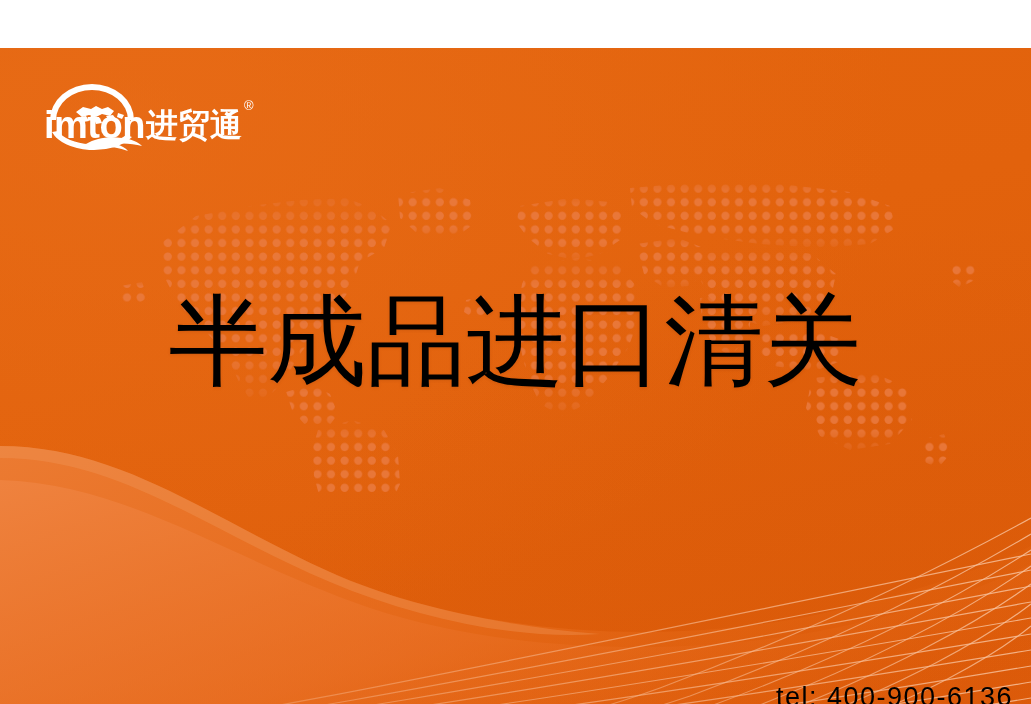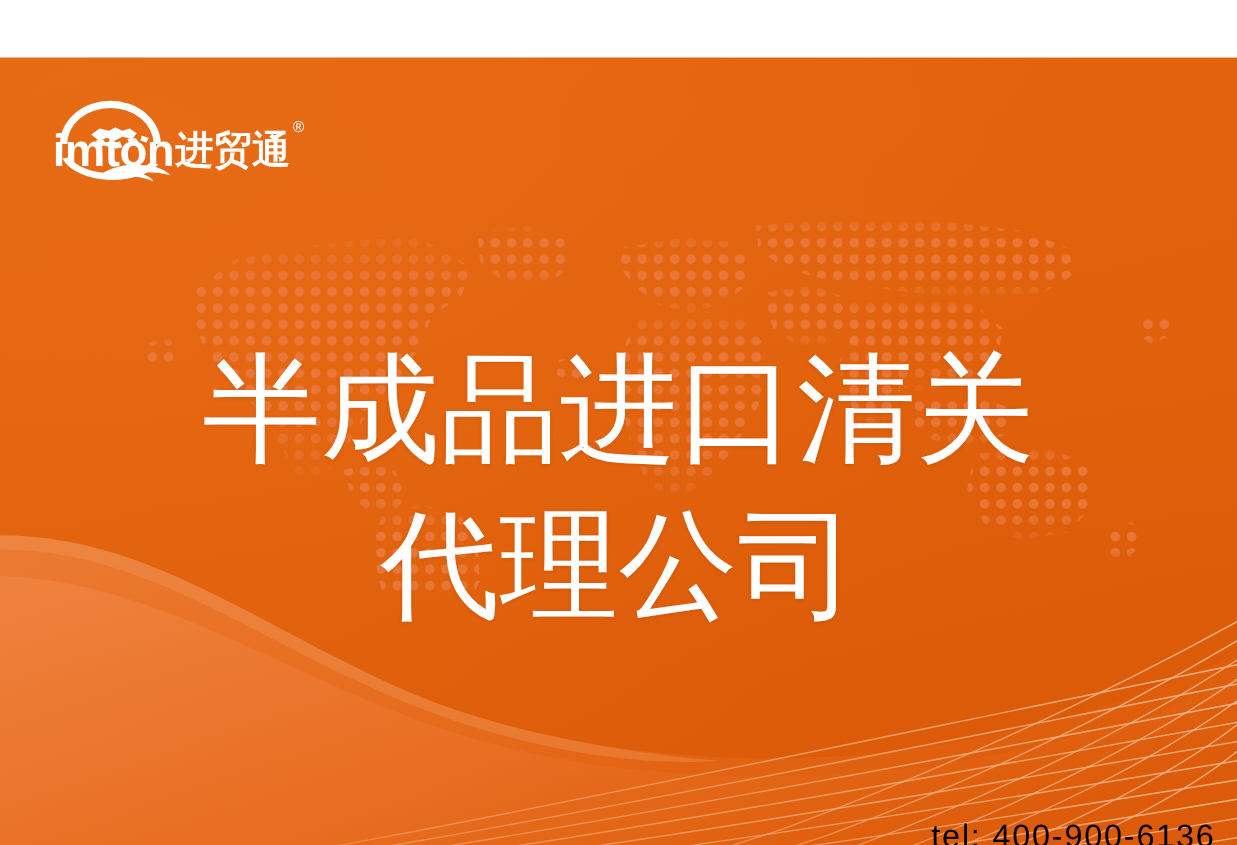--- a/index.html
+++ b/index.html
@@ -49,21 +49,21 @@
   .logo svg { display: block; width: 100%; height: 100%; }
 
   
   .headline {
     position: absolute;
     left: 0;
     right: 0;
     top: 228px;
     z-index: 9;
     text-align: center;
-    color: #ffffff;
+    color: #000000;
     font-family: "Liberation Sans", "DejaVu Sans", sans-serif;
     font-weight: 300;
     letter-spacing: 0.01em;
     text-shadow: 0 1px 3px rgba(120,45,0,0.18);
   }
   .headline .line {
     display: block;
     font-size: 99px;
     line-height: 1.31;
     white-space: nowrap;
@@ -254,18 +254,17 @@
       <text x="8" y="62" font-family="'Liberation Sans','DejaVu Sans',sans-serif" font-size="38" font-weight="bold" letter-spacing="-0.5" fill="#ffffff">imton</text>
 
       <text x="110" y="60" font-family="'Liberation Sans','DejaVu Sans',sans-serif" font-size="32" font-weight="bold" letter-spacing="0" fill="#ffffff">进贸通</text>
 
       <text x="208" y="34" font-family="'Liberation Sans','DejaVu Sans',sans-serif" font-size="13" fill="#ffffff">®</text>
     </svg>
   </div>
 
   <div class="headline">
     <span class="line">半成品进口清关</span>
-    <span class="line">代理公司</span>
   </div>
 
   <div class="phone">tel: 400-900-6136</div>
 
 </div>
 
 </body></html>

